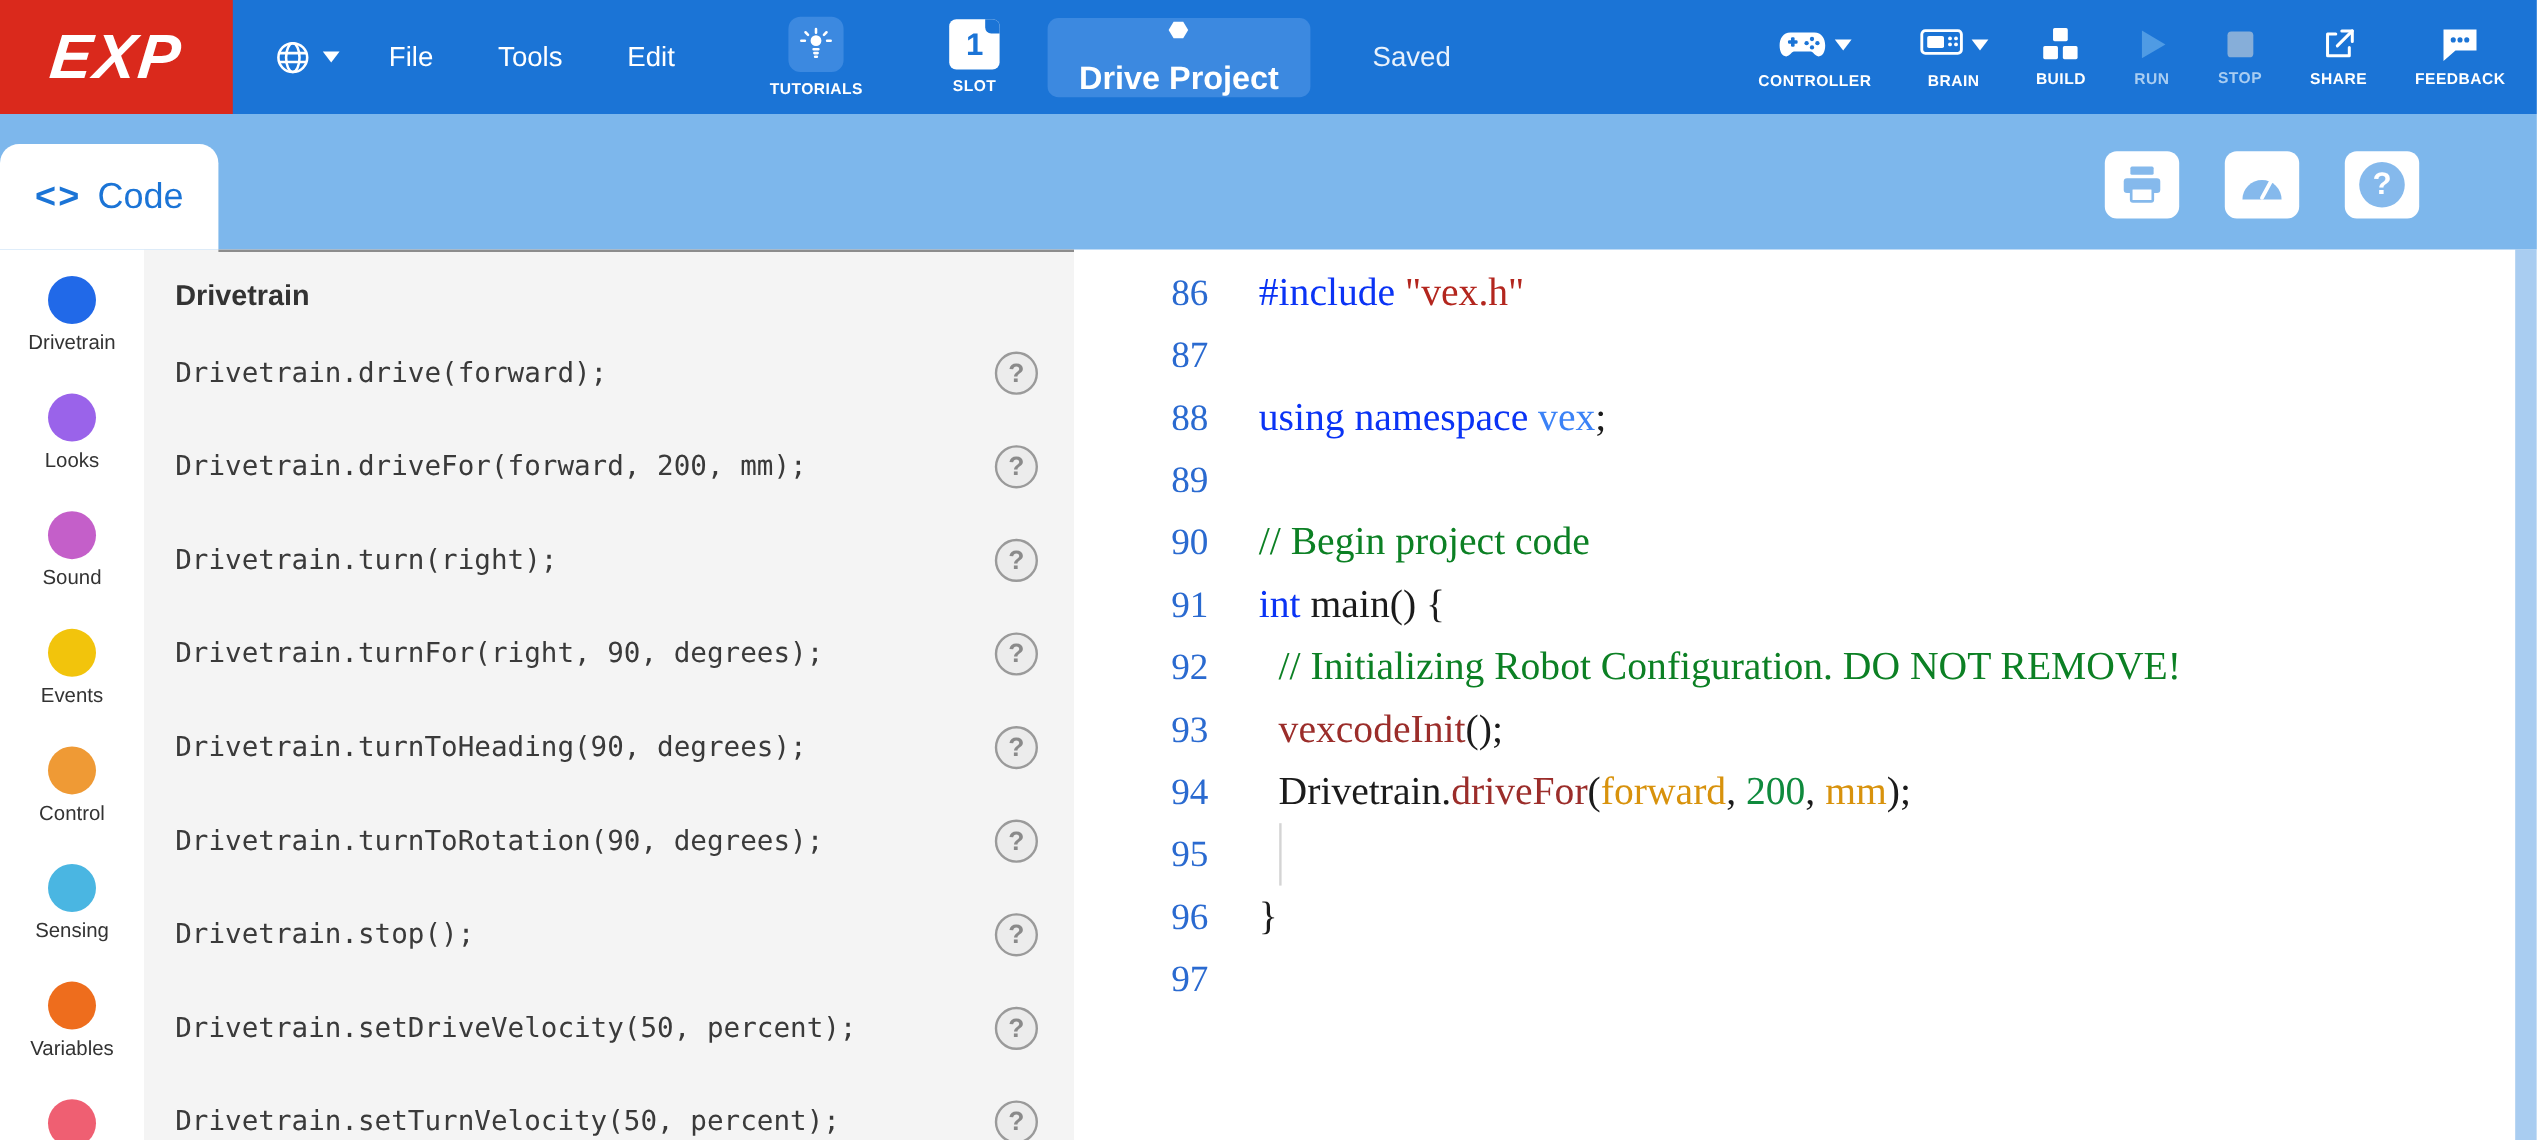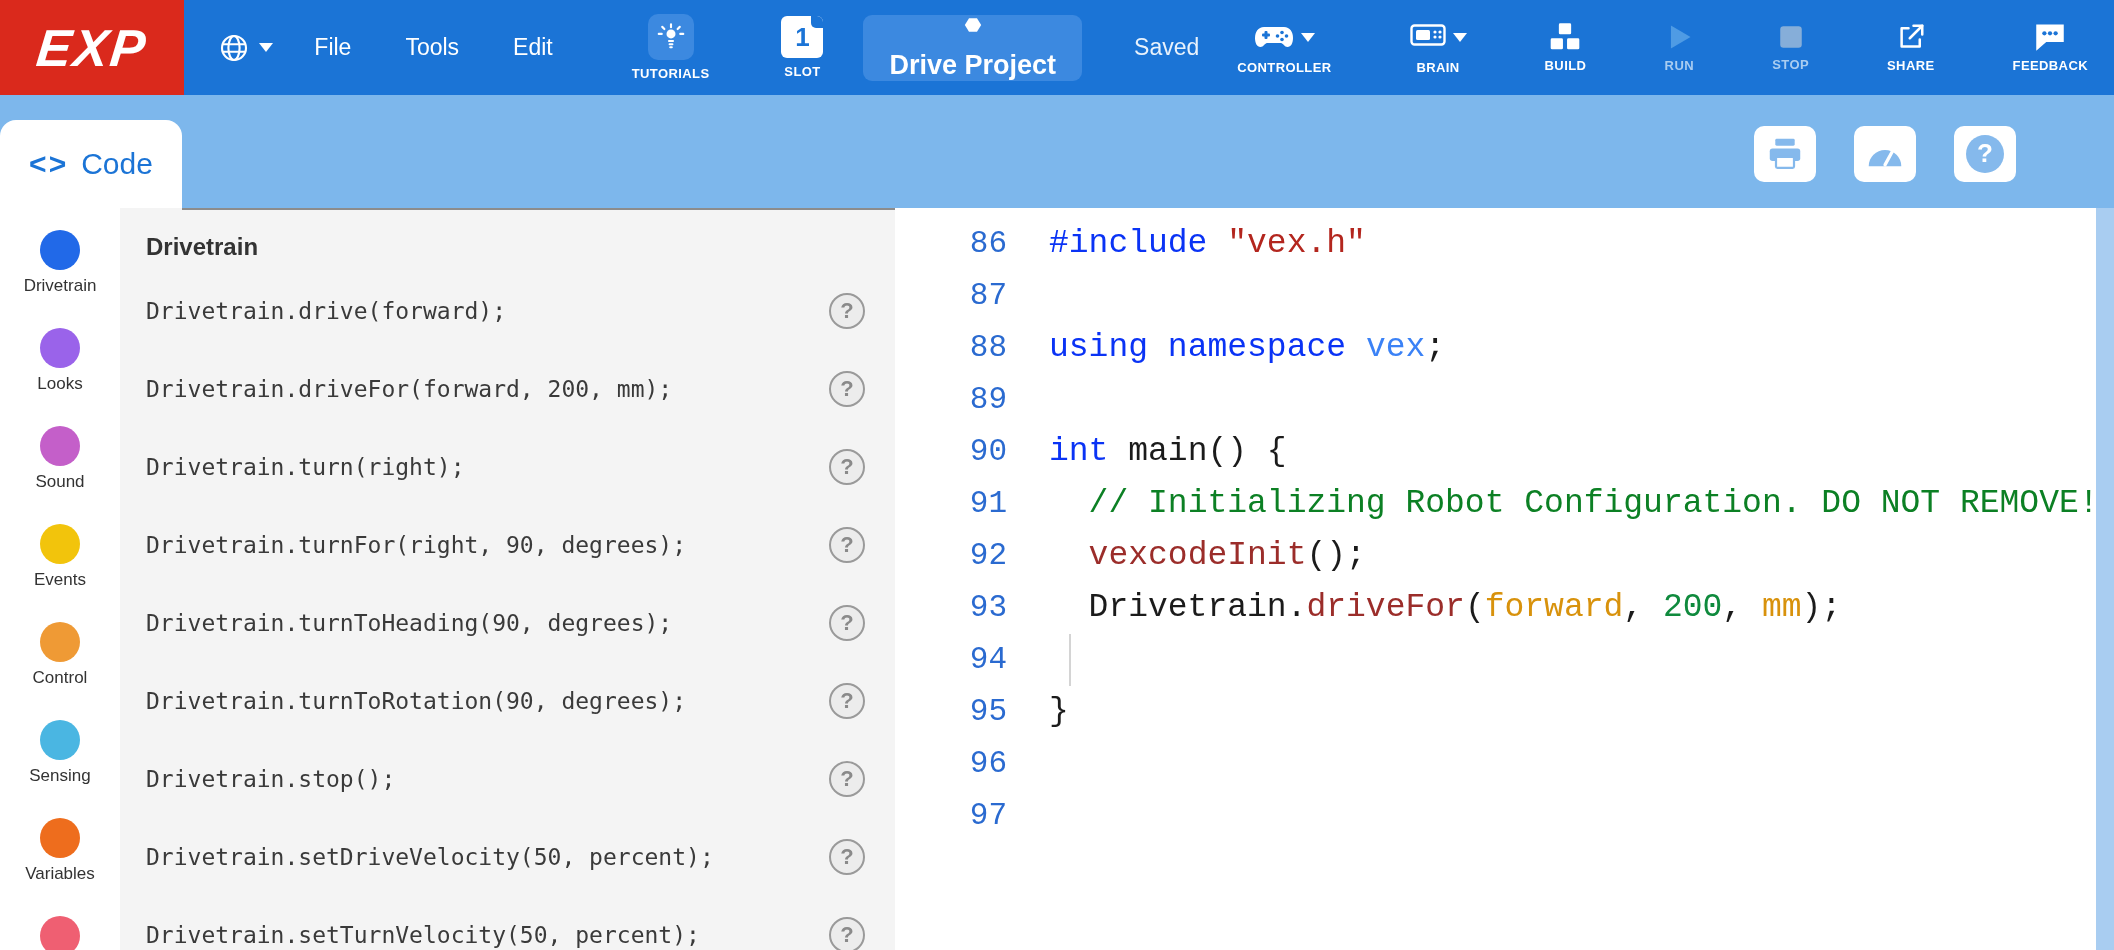--- a/index.html
+++ b/index.html
@@ -8,21 +8,21 @@
   .app { position:relative; width:2114px; height:950px; display:flex; flex-direction:column; }
 
   
   .topbar { flex:0 0 95px; background:#1b74d6; display:flex; align-items:center; color:#fff; }
   .logo { width:194px; height:95px; background:#da291c; display:flex; align-items:center; justify-content:center; cursor:pointer; }
   .logo-text { font-size:52px; font-weight:900; font-style:italic; letter-spacing:2px; transform:skewX(-6deg); }
   .menu-globe { display:flex; align-items:center; gap:9px; margin-left:34px; cursor:pointer; }
   .caret { width:0; height:0; border-left:7px solid transparent; border-right:7px solid transparent; border-top:9px solid #fff; display:inline-block; }
   .menus { display:flex; align-items:center; margin-left:14px; }
   .menu-item { font-size:23px; padding:0 27px; cursor:pointer; }
-  .tool { display:flex; flex-direction:column; align-items:center; justify-content:center; gap:6px; cursor:pointer;margin-left:38px; }
+  .tool { display:flex; flex-direction:column; align-items:center; justify-content:center; gap:6px; cursor:pointer; }
   .tool-label { font-size:13px; font-weight:bold; letter-spacing:0.4px; white-space:nowrap; }
   .dim { color:#a9cdf1; }
   .tut { margin-left:52px; }
   .tut-box { width:46px; height:46px; border-radius:10px; background:#3c89e0; display:flex; align-items:center; justify-content:center; }
   .slot-wrap { margin-left:72px; }
   .slot-badge { position:relative; width:42px; height:42px; background:#fff; border-radius:6px; display:flex; align-items:center; justify-content:center; }
   .slot-num { color:#1b74d6; font-weight:bold; font-size:26px; }
   .slot-fold { position:absolute; top:0; right:0; width:12px; height:12px; background:#1b74d6; border-bottom-left-radius:5px; border-top-right-radius:6px; }
   .project-box { margin-left:40px; height:66px; padding:0 26px; border-radius:9px; background:#3c89e0; display:flex; align-items:center; gap:15px; cursor:pointer;flex-direction:column; }
   .project-name { font-size:27px; font-weight:bold; white-space:nowrap; }
@@ -48,21 +48,21 @@
   .side-item { display:flex; flex-direction:column; align-items:center; margin-bottom:32px; cursor:pointer; }
   .side-dot { width:40px; height:40px; border-radius:50%; margin-bottom:6px; }
   .side-label { font-size:17px; color:#333; white-space:nowrap; }
 
   .panel { width:775px; background:#f4f4f4; padding:22px 30px 0 26px; overflow:hidden; }
   .panel-heading { font-size:24px; line-height:34px; font-weight:bold; color:#333; margin-bottom:8px; }
   .cmd-row { height:78px; display:flex; align-items:center; justify-content:space-between; cursor:pointer; }
   .cmd-text { font-family:"DejaVu Sans Mono",monospace; font-size:23px; color:#3a3a3a; white-space:nowrap;text-align:center; }
   .cmd-help { flex:0 0 36px; width:36px; height:36px; border-radius:50%; border:2px solid #9a9a9a; background:#ececec; color:#8a8a8a; font-size:22px; font-weight:bold; display:flex; align-items:center; justify-content:center; cursor:pointer; }
 
-  .editor { flex:1; background:#fff; display:flex; overflow:hidden; font-family:Liberation Mono, monospace; }
+  .editor { flex:1; background:#fff; display:flex; overflow:hidden; font-family:Liberation Serif, serif; }
   .gutter { width:112px; padding-top:10px; text-align:right; color:#2a6ad0; font-size:31px; line-height:52px; }
   .code { flex:1; padding-top:10px; padding-left:42px; font-size:33px; line-height:52px; color:#1b1b1b; overflow:hidden; }
   .code-line { white-space:pre; height:52px; }
   .indent-guide { display:inline-block; width:0; height:52px; border-left:2px solid #d4d4d4; margin-left:1ch; vertical-align:top; }
   .c-kw  { color:#0a33f5;text-align:center; }
   .c-str { color:#b3261e; }
   .c-ns  { color:#3b82f6; }
   .c-cm  { color:#0c8024; }
   .c-fn  { color:#9b2d2a; }
   .c-en  { color:#d8920c; }
@@ -332,20 +332,21 @@
           <div class="ln">94</div>
           <div class="ln">95</div>
           <div class="ln">96</div>
           <div class="ln">97</div>
         </div>
       <div class="code">
           <div class="code-line"><span class="tok c-kw">#include </span><span class="tok c-str">"vex.h"</span></div>
           <div class="code-line"></div>
           <div class="code-line"><span class="tok c-kw">using</span><span class="tok c-pl"> </span><span class="tok c-kw">namespace</span><span class="tok c-pl"> </span><span class="tok c-ns">vex</span><span class="tok c-pl">;</span></div>
           <div class="code-line"></div>
+          <div class="code-line"><span class="tok c-cm">// Begin project code</span></div>
           <div class="code-line"><span class="tok c-kw">int</span><span class="tok c-pl"> main() {</span></div>
           <div class="code-line"><span class="tok c-pl">  </span><span class="tok c-cm">// Initializing Robot Configuration. DO NOT REMOVE!</span></div>
           <div class="code-line"><span class="tok c-pl">  </span><span class="tok c-fn">vexcodeInit</span><span class="tok c-pl">();</span></div>
           <div class="code-line"><span class="tok c-pl">  Drivetrain.</span><span class="tok c-fn">driveFor</span><span class="tok c-pl">(</span><span class="tok c-en">forward</span><span class="tok c-pl">, </span><span class="tok c-num">200</span><span class="tok c-pl">, </span><span class="tok c-en">mm</span><span class="tok c-pl">);</span></div>
           <div class="code-line"><span class="indent-guide"></span></div>
           <div class="code-line"><span class="tok c-pl">}</span></div>
           <div class="code-line"></div>
         </div>
     </section>
 

